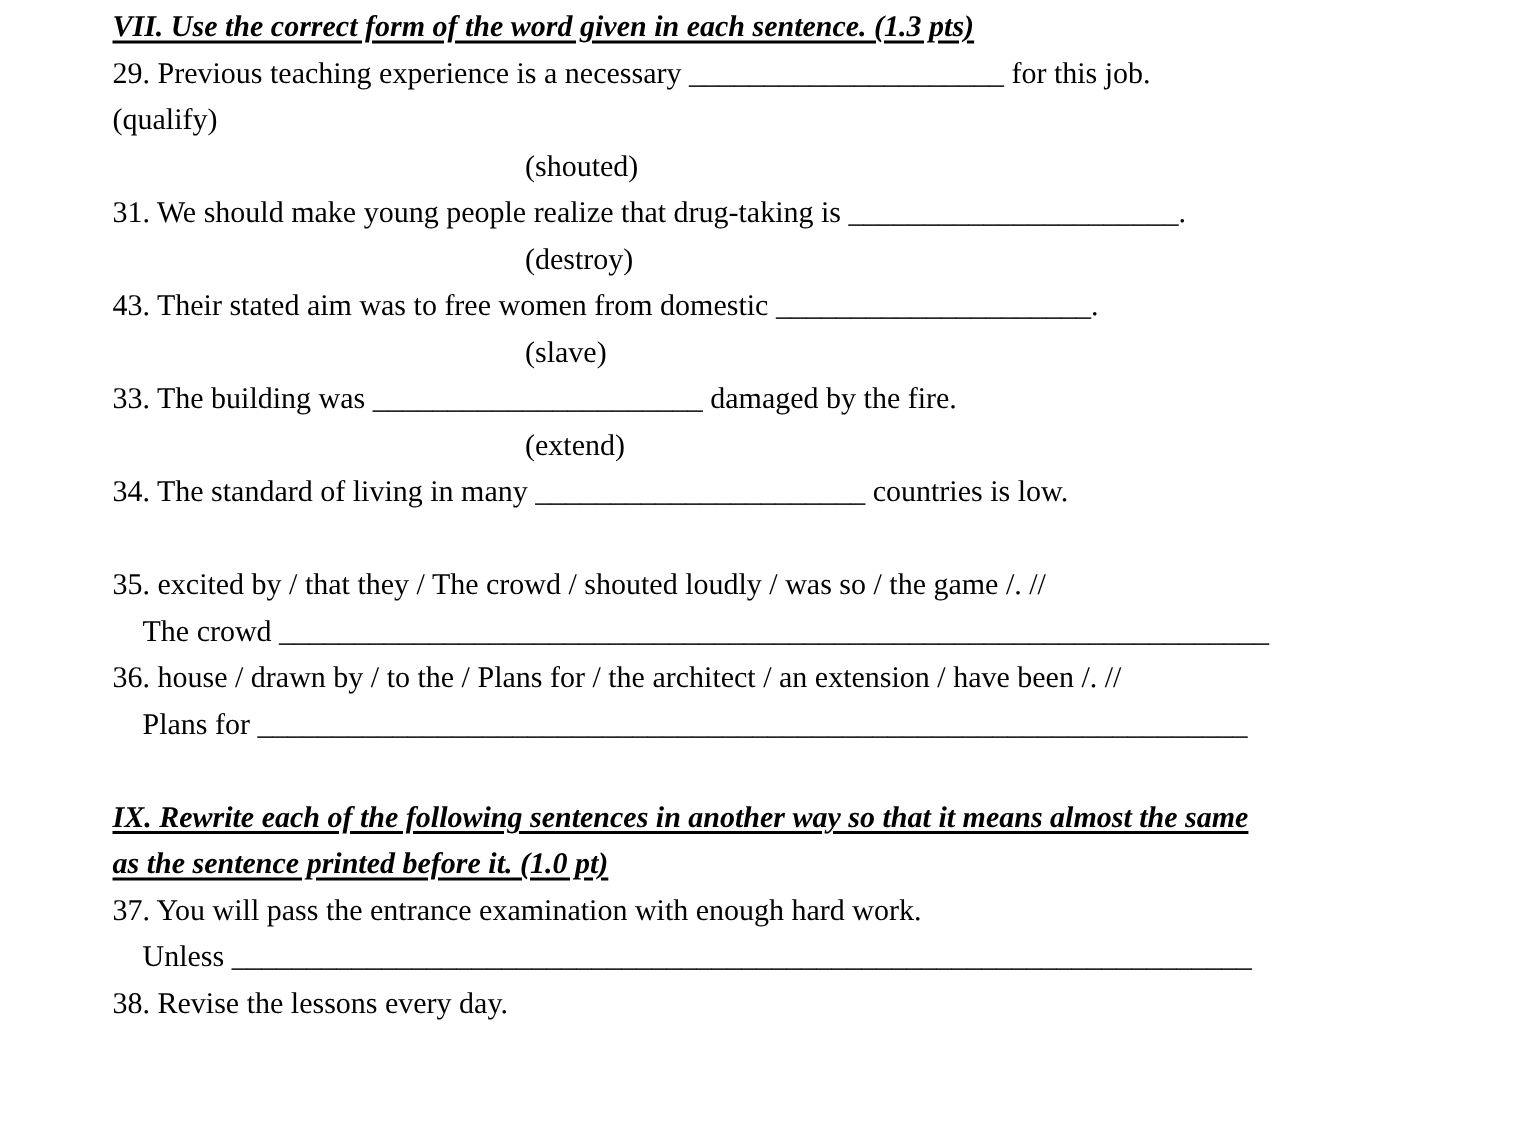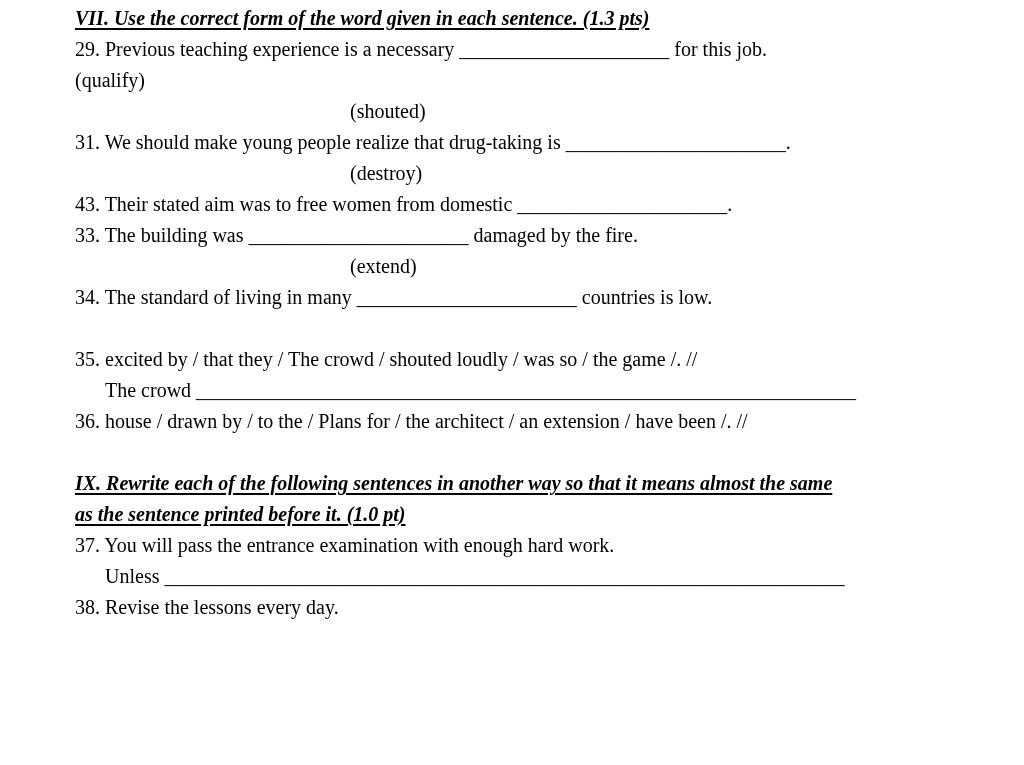--- a/index.html
+++ b/index.html
@@ -28,50 +28,52 @@
     font-weight: bold;
     font-style: italic;
     text-decoration: underline;
     text-decoration-thickness: 2px;
     text-underline-offset: 3px;
   }
   .indent-hint {
     margin-left: 275px;
   }
   .indent-answer {
-    margin-left: 30px;
+    margin-left: 20px;
   }
   .spacer {
     height: 31px;
   }
 </style>
 </head>
 <body>
 
 <div class="doc">
 
   <div class="section">
     <div class="heading">VII. Use the correct form of the word given in each sentence. (1.3 pts)</div>
     <div class="line">29. Previous teaching experience is a necessary _____________________ for this job.</div>
     <div class="line">(qualify)</div>
     <div class="line indent-hint">(shouted)</div>
     <div class="line">31. We should make young people realize that drug-taking is ______________________.</div>
     <div class="line indent-hint">(destroy)</div>
     <div class="line">43. Their stated aim was to free women from domestic _____________________.</div>
+    <div class="line indent-hint">(slave)</div>
     <div class="line">33. The building was ______________________ damaged by the fire.</div>
     <div class="line indent-hint">(extend)</div>
     <div class="line">34. The standard of living in many ______________________ countries is low.</div>
   </div>
 
   <div class="spacer"></div>
 
   <div class="section">
     <div class="line">35. excited by / that they / The crowd / shouted loudly / was so / the game /. //</div>
     <div class="line indent-answer">The crowd __________________________________________________________________</div>
     <div class="line">36. house / drawn by / to the / Plans for / the architect / an extension / have been /. //</div>
+    <div class="line indent-answer">Plans for __________________________________________________________________</div>
   </div>
 
   <div class="spacer"></div>
 
   <div class="section">
     <div class="heading">IX. Rewrite each of the following sentences in another way so that it means almost the same</div>
     <div class="heading">as the sentence printed before it. (1.0 pt)</div>
     <div class="line">37. You will pass the entrance examination with enough hard work.</div>
     <div class="line indent-answer">Unless ____________________________________________________________________</div>
     <div class="line">38. Revise the lessons every day.</div>

